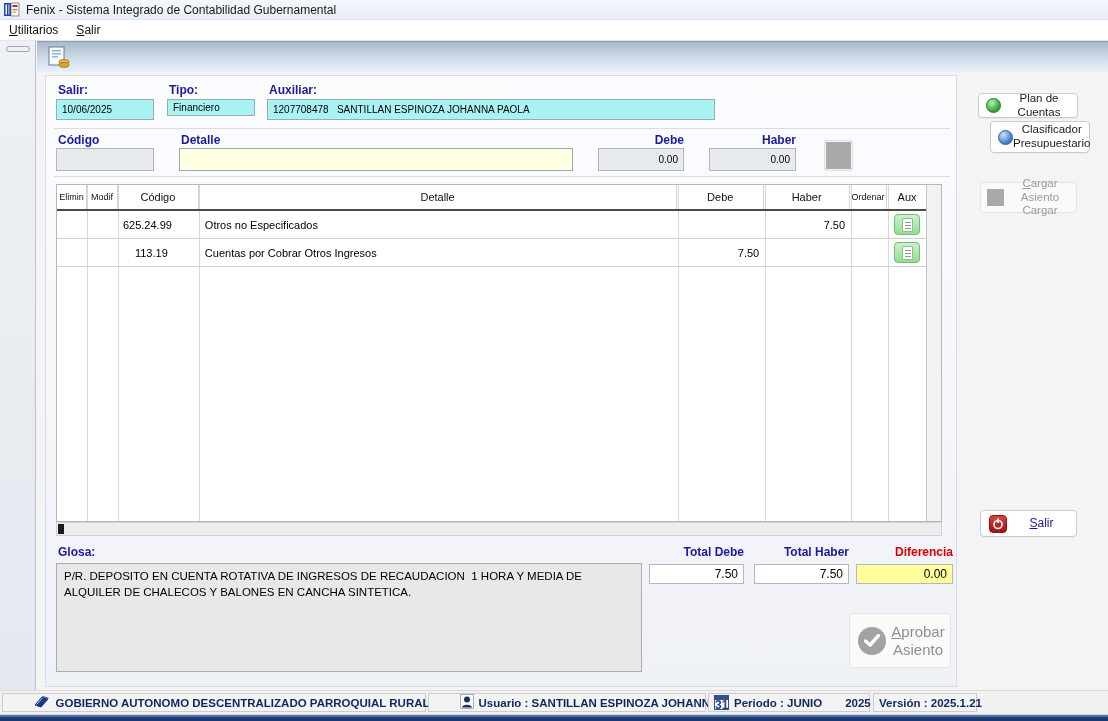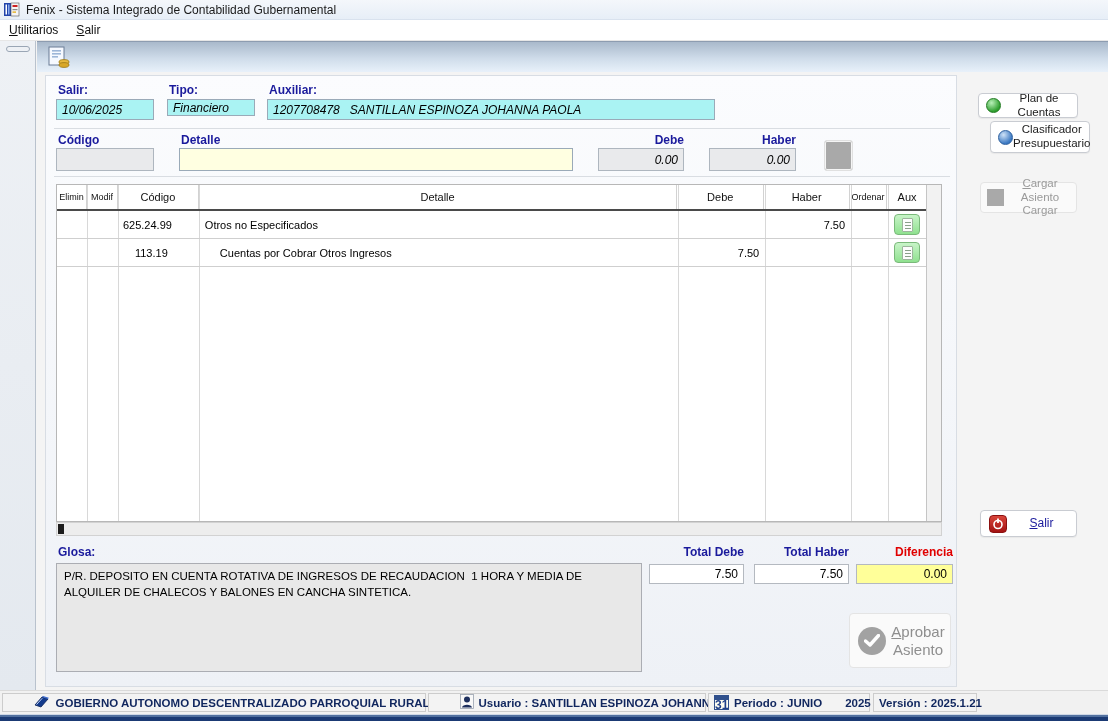--- a/index.html
+++ b/index.html
@@ -26,22 +26,22 @@
   .dock-grip { position:absolute; left:6px; top:5px; width:24px; height:6px;
     border:1px solid #9aa6b5; border-radius:3px; background:#eef1f5; }
   .toolband { position:absolute; left:37px; top:0; width:1071px; height:31px;
     background:linear-gradient(#a9b9cb,#cfdcea 55%,#e8f1fa); border-top:1px solid #8d9cb0; }
   .voucher-btn { position:absolute; left:9px; top:4px; width:26px; height:24px; }
 
   .panel { position:absolute; left:45px; top:34px; width:912px; height:612px;
     background:linear-gradient(#fbfcfe,#eef1f6); border:1px solid #d8dde4; }
 
   .lbl { font-size:12px; font-weight:bold; color:#1a1a9c; position:absolute; white-space:pre; }
-  .fld { position:absolute; border:1px solid #9aaab8; font-size:12px; color:#000;
-    display:flex; align-items:center; padding:0 5px; white-space:pre; overflow:hidden;font-style:italic; }
+  .fld { position:absolute; border:1px solid #9aaab8; font-size:10px; color:#000;
+    display:flex; align-items:center; padding:0 5px; white-space:pre; overflow:hidden; }
   .fld.cyan { background:#aaf3f3; }
   .fld.yellow { background:#ffffe1; }
   .fld.gray { background:#e9eaec; border-color:#aeb6bf; }
   .fld.right { justify-content:flex-end; }
   .sep { position:absolute; left:8px; width:896px; height:1px; background:#d9dde2; }
 
   
   .grid { position:absolute; left:10px; top:108px; width:886px; height:338px;
     background:#ffffff; border:1px solid #b7b7b7; }
   .grid-header { position:absolute; left:0; top:0; width:870px; height:26px;
@@ -216,21 +216,21 @@
             <span class="aux-btn">
               <span class="doc-glyph"></span>
             </span>
           </div>
         </div>
 
         <div class="grow" style="top:54px;">
           <div class="gcell" style="width:30px;"></div>
           <div class="gcell" style="width:31px;"></div>
           <div class="gcell" style="width:81px; padding-left:17px;">113.19</div>
-          <div class="gcell" style="width:479px; padding-left:21px;">Cuentas por Cobrar Otros Ingresos</div>
+          <div class="gcell" style="width:479px; padding-left:6px;">Cuentas por Cobrar Otros Ingresos</div>
           <div class="gcell num" style="width:87px;">7.50</div>
           <div class="gcell num" style="width:86px;"></div>
           <div class="gcell" style="width:37px;"></div>
           <div class="gcell" style="width:40px;">
             <span class="aux-btn">
               <span class="doc-glyph"></span>
             </span>
           </div>
         </div>
 

